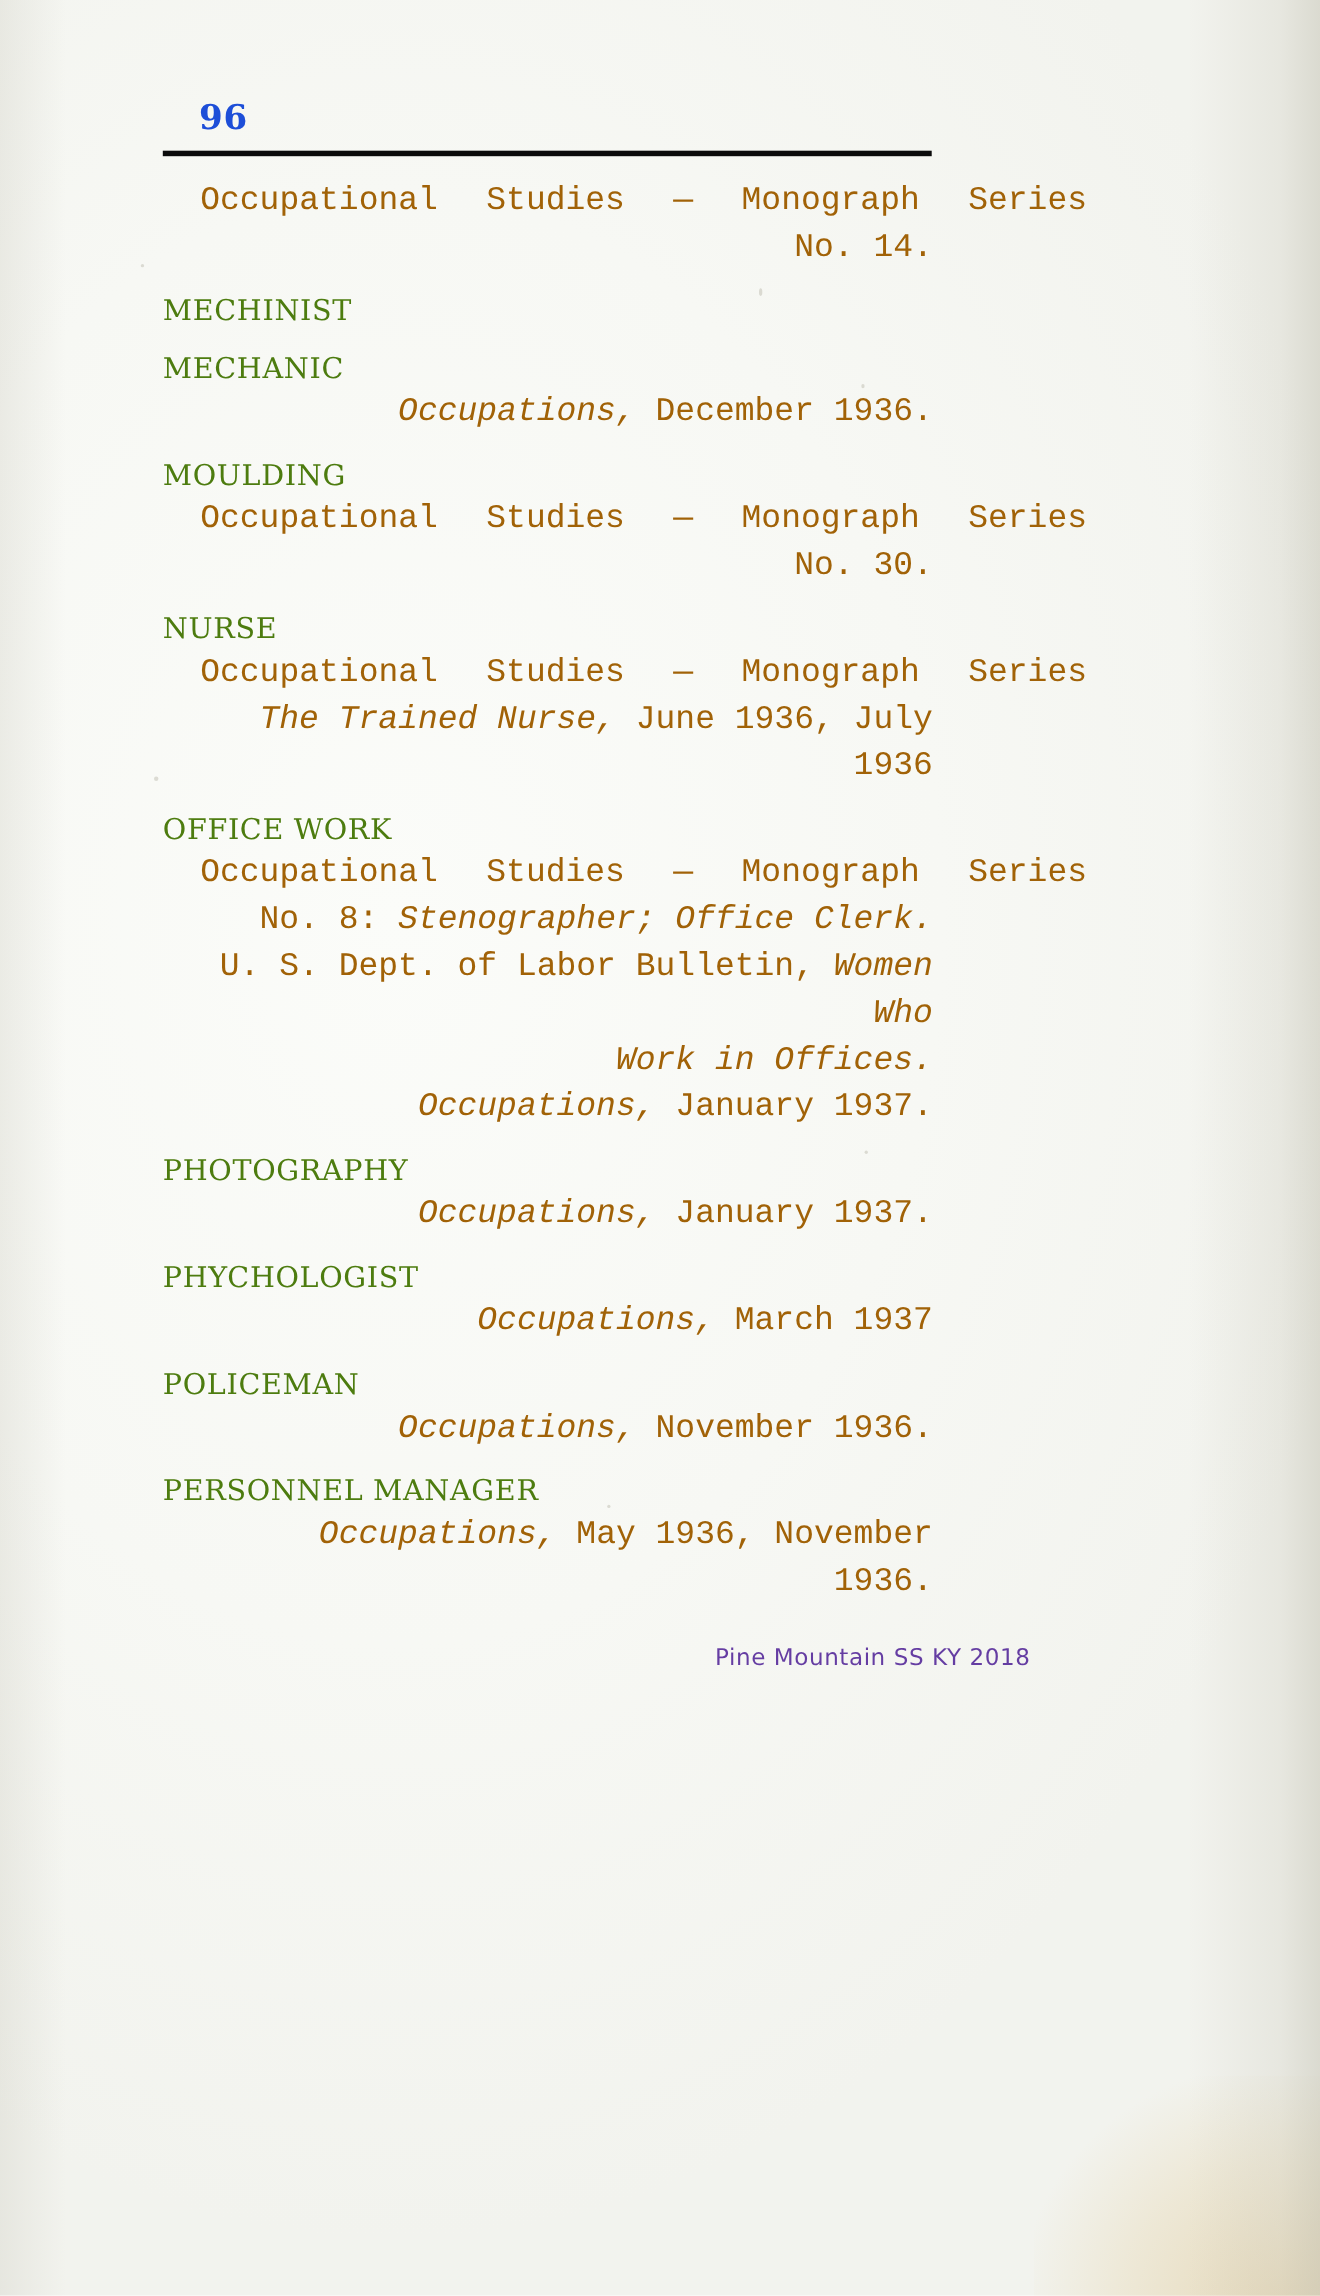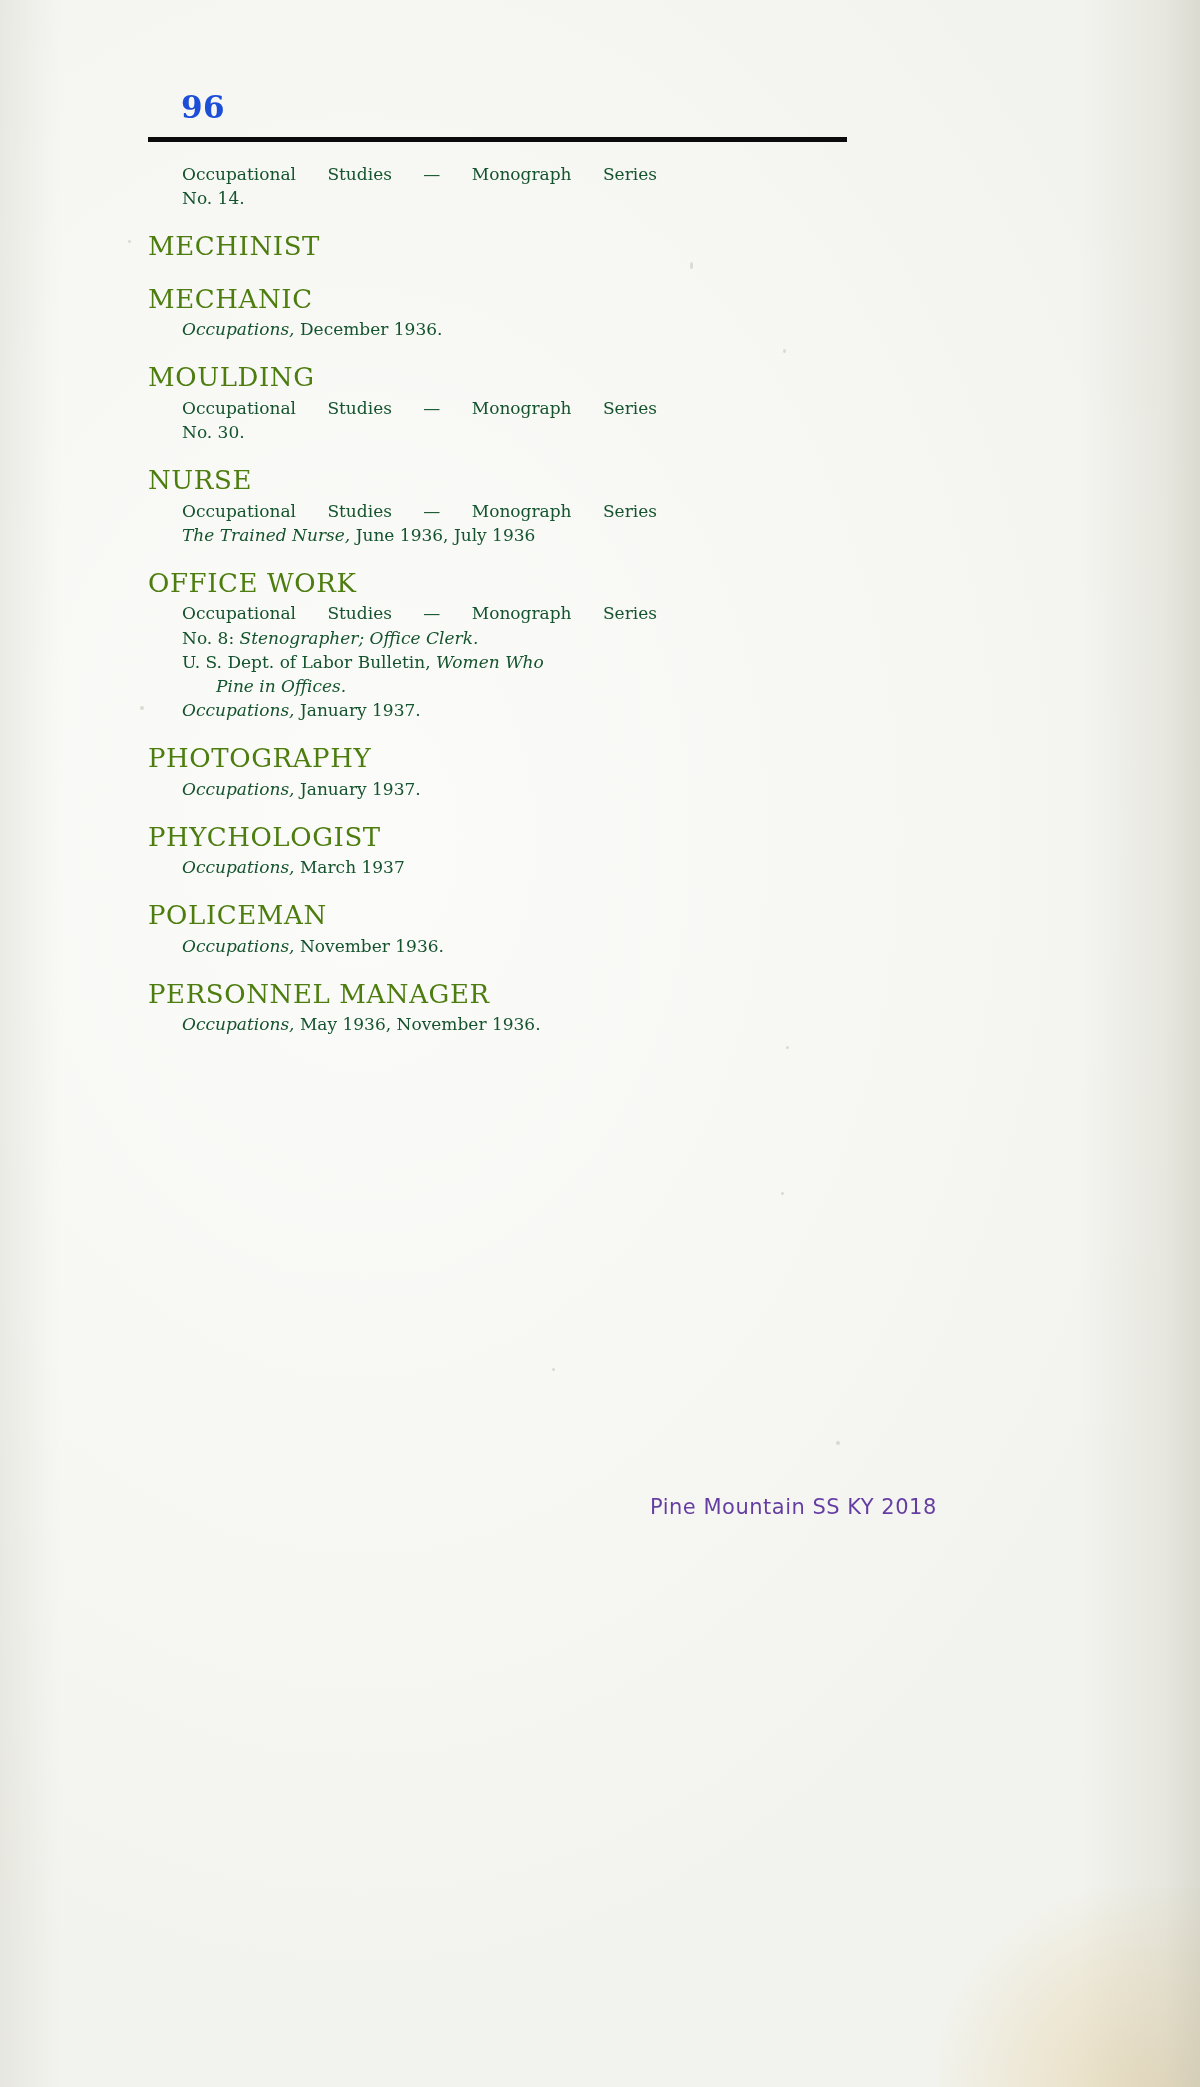--- a/index.html
+++ b/index.html
@@ -98,29 +98,31 @@
   .heading {
     font-family: "DejaVu Serif", serif;
     font-size: 26px;
     letter-spacing: 0.6px;
     color: #4d7c0f;
     line-height: 1.25;
     margin-bottom: 2px;
   }
 
   .sub {
-    font-size: 17px;
+    font-size: 30px;
     line-height: 1.42;
     margin-left: 34px;
     text-indent: 0;
-    color: #14532d;
+    color: #a16207;
     padding-left: 34px;
+    font-family: Liberation Mono, monospace;
   }
   .sub .ln {
     display: block;
+    text-align: right;
   }
   
   .sub {
     margin-left: 0;
     padding-left: 68px;
     text-indent: -34px;
   }
 
   .it { font-style: italic; }
 
@@ -200,21 +202,21 @@
         <span class="ln"><span class="it">The  Trained  Nurse,</span> <span>June  1936,  July  1936</span></span>
       </div>
     </div>
 
     <div class="entry gap-md">
       <div class="heading">OFFICE WORK</div>
       <div class="sub">
         <span class="j1"><span>Occupational</span> <span>Studies</span> <span>—</span> <span>Monograph</span> <span>Series</span></span>
         <span class="ln"><span>No. 8:</span> <span class="it">Stenographer; Office Clerk.</span></span>
         <span class="ln"><span>U. S. Dept. of Labor Bulletin,</span> <span class="it">Women Who</span></span>
-        <span class="ln" style="padding-left:34px;"><span class="it">Pine in Offices.</span></span>
+        <span class="ln" style="padding-left:34px;"><span class="it">Work in Offices.</span></span>
         <span class="ln"><span class="it">Occupations,</span> <span>January  1937.</span></span>
       </div>
     </div>
 
     <div class="entry gap-md">
       <div class="heading">PHOTOGRAPHY</div>
       <div class="sub">
         <span class="ln"><span class="it">Occupations,</span> <span>January  1937.</span></span>
       </div>
     </div>

